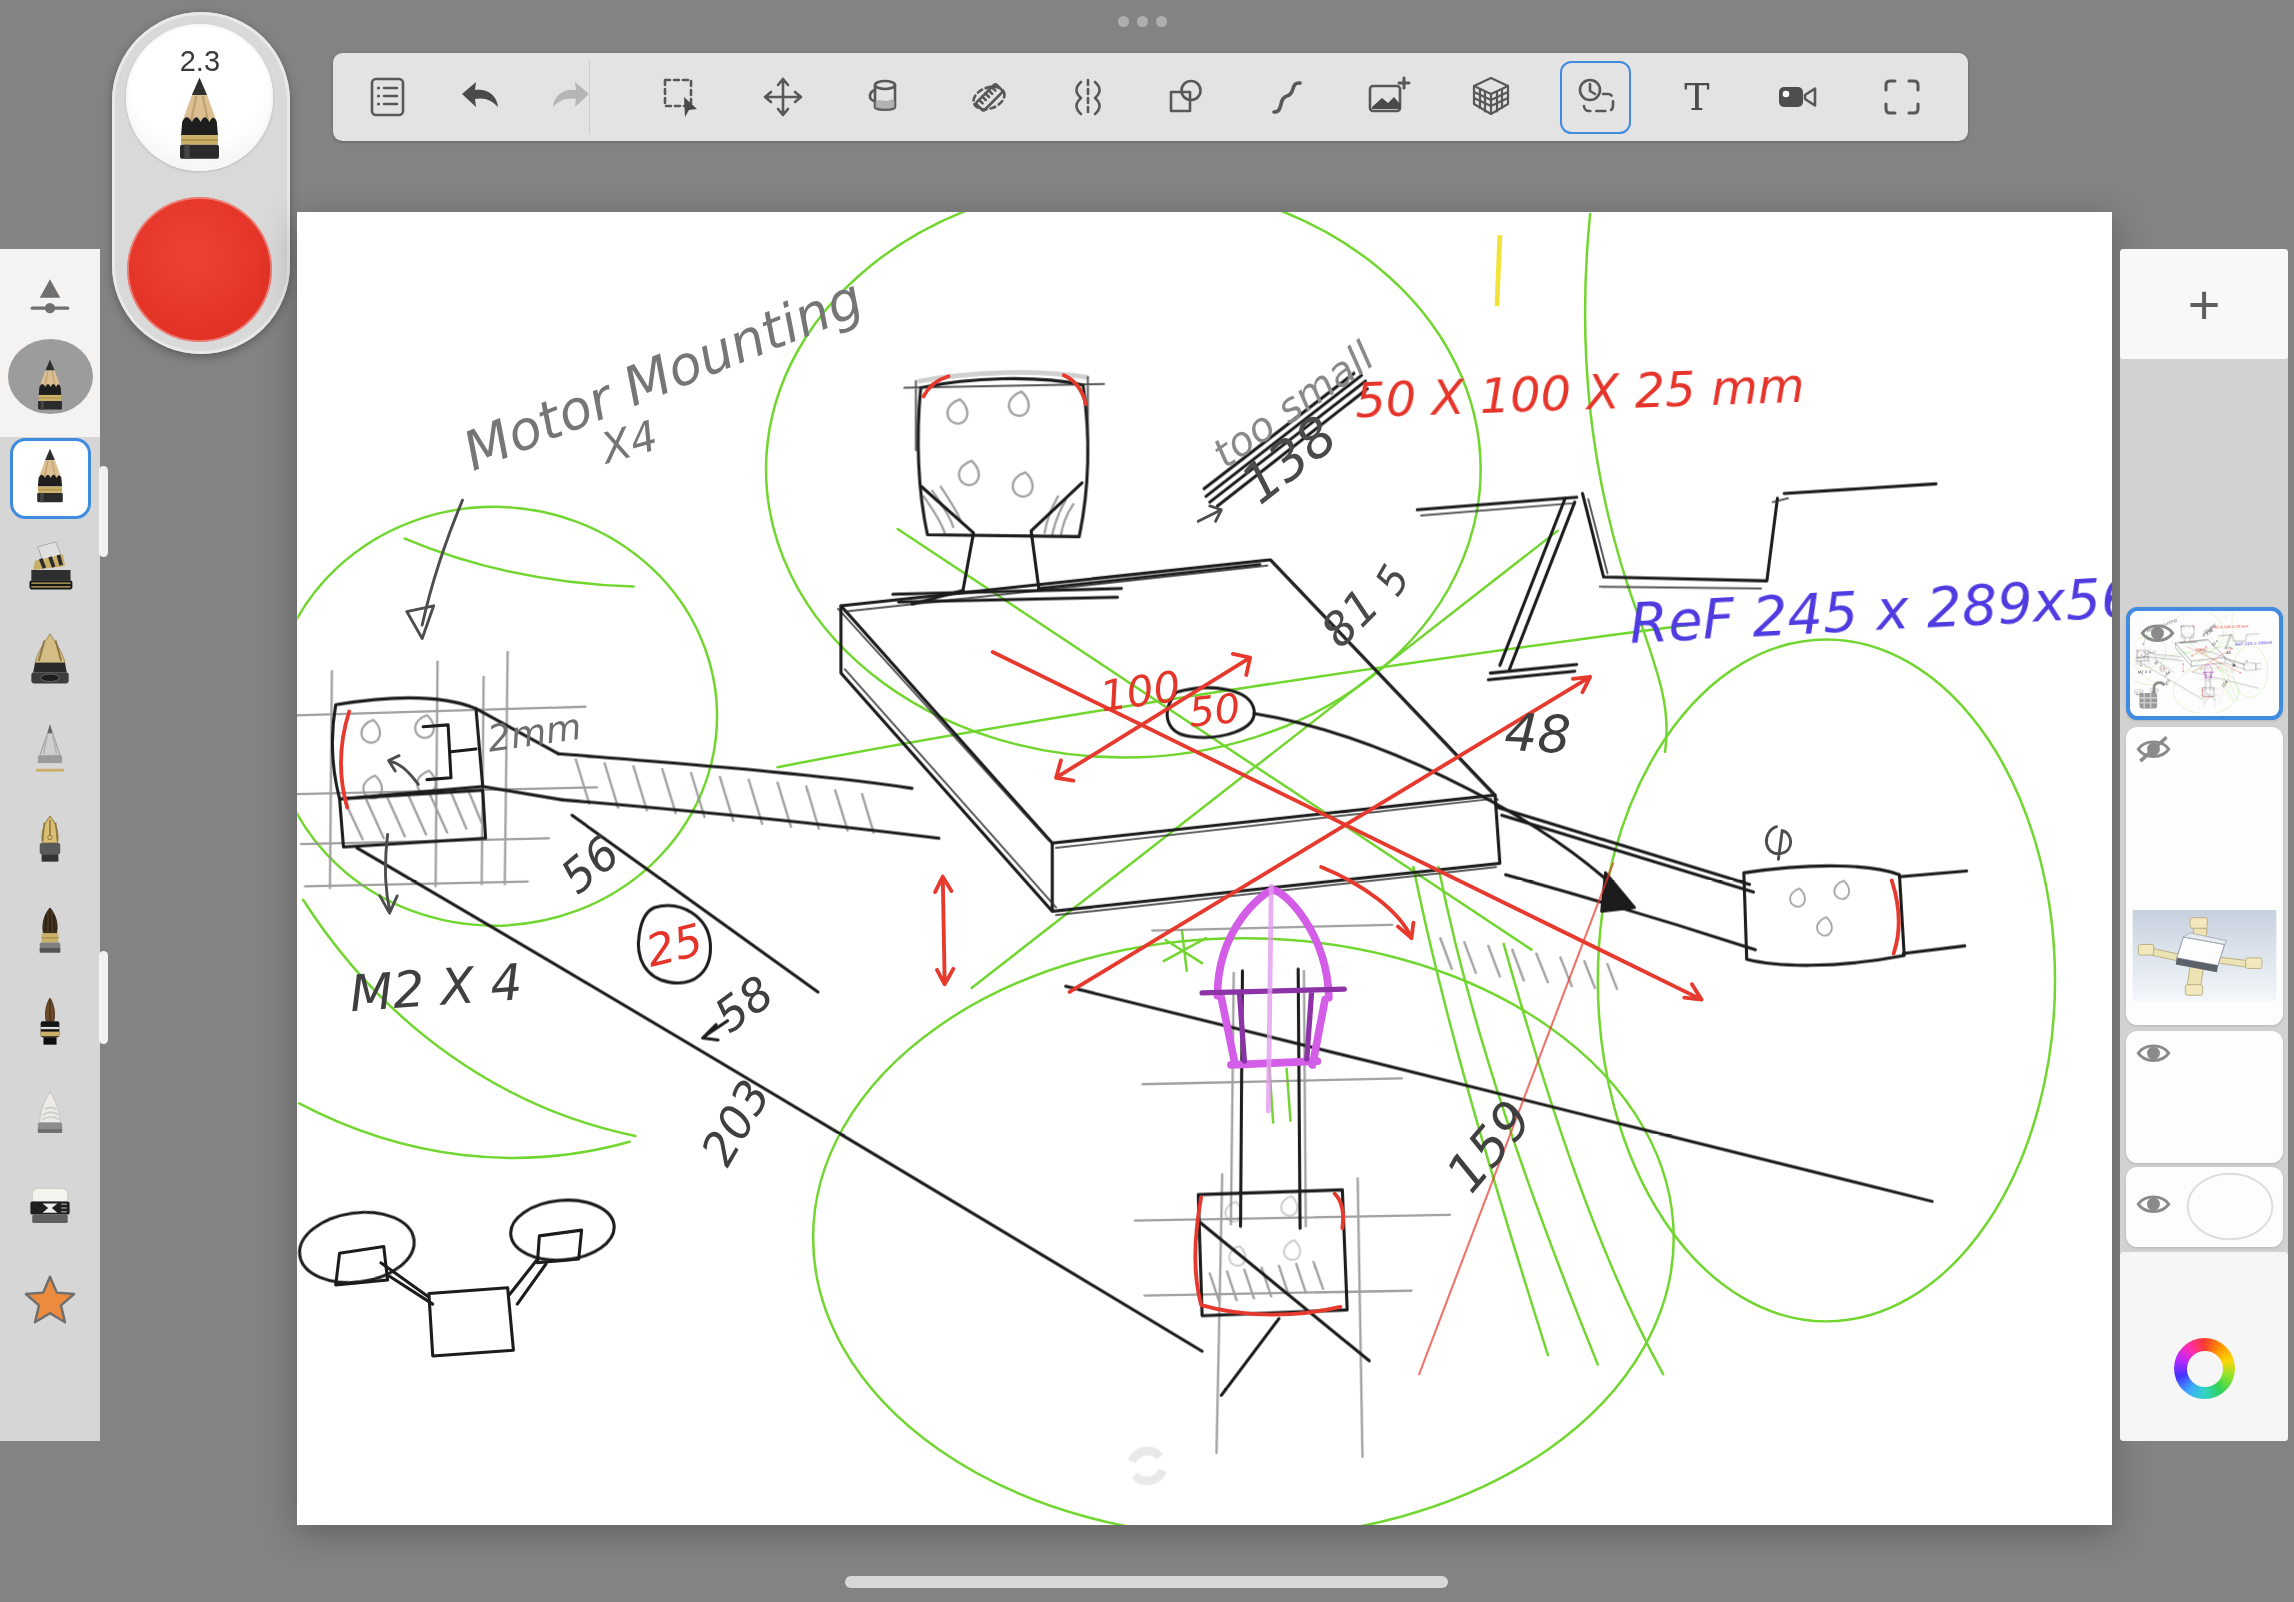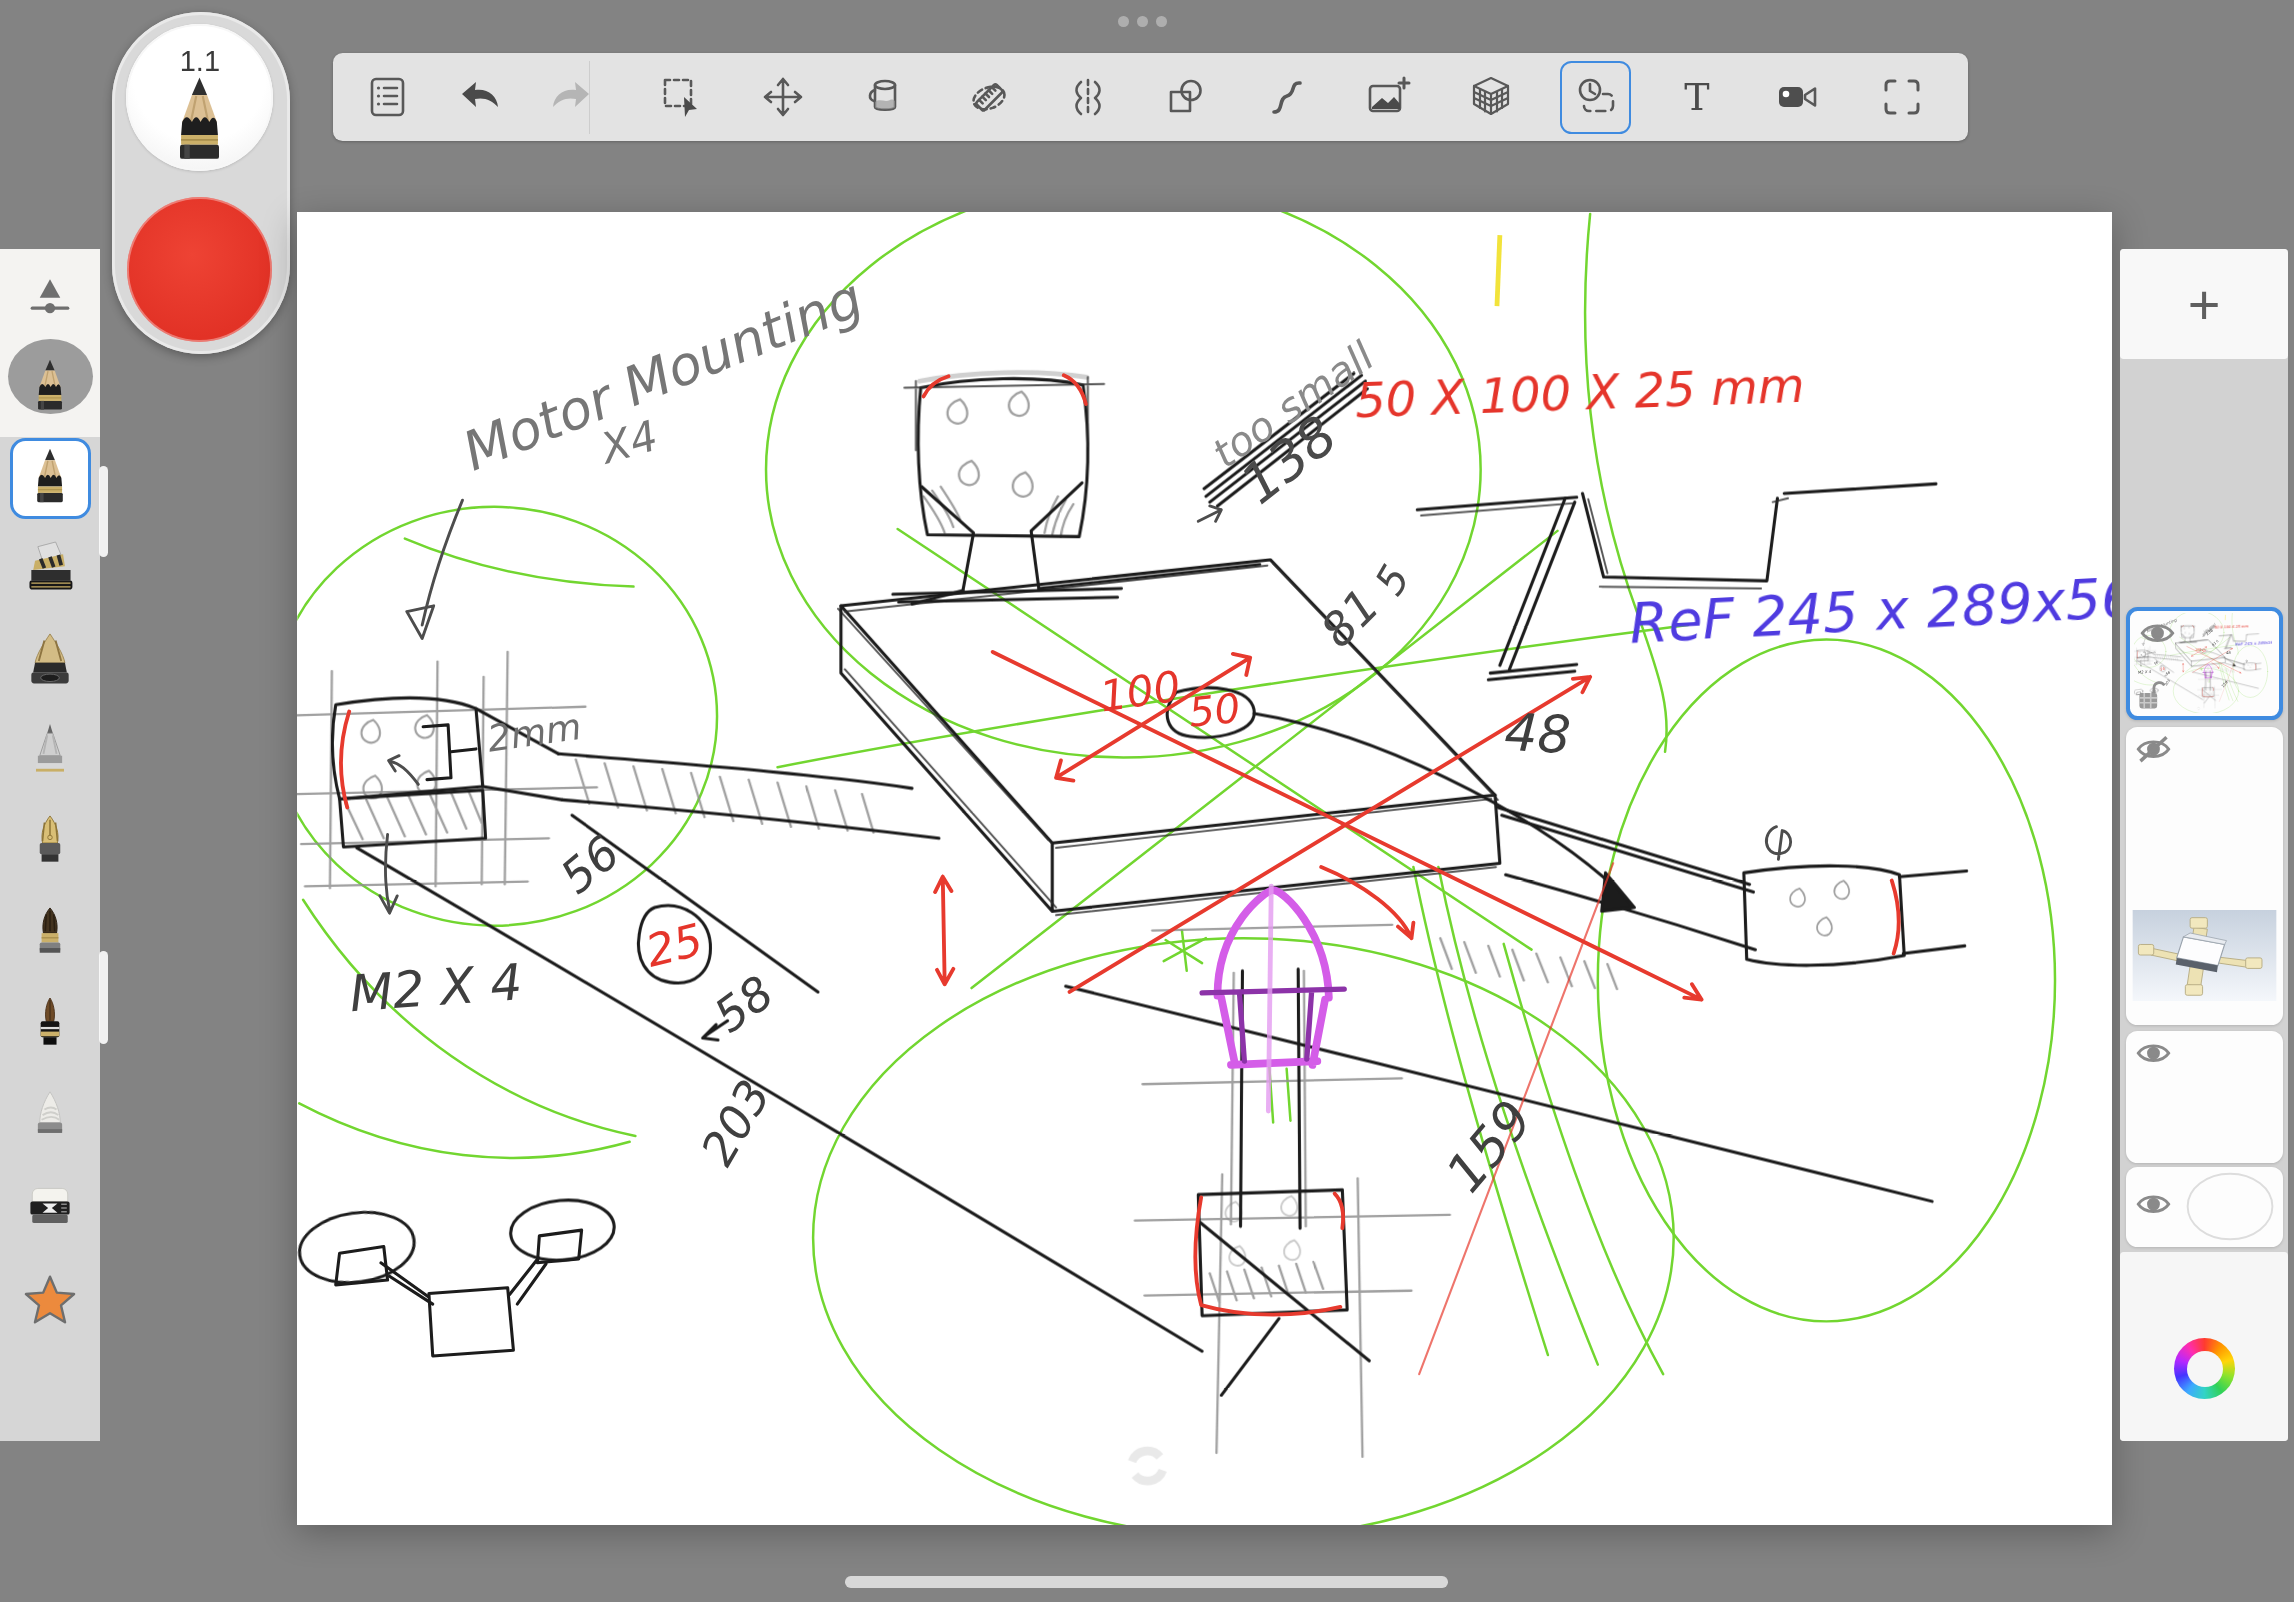--- a/index.html
+++ b/index.html
@@ -197,21 +197,21 @@
     </div>
     <div class="tbtn" style="left:1538px">
       <svg viewBox="0 0 48 48" style="stroke-width:3">
           <path d="M8,17 V12 Q8,8 12,8 H17 M31,8 H36 Q40,8 40,12 V17 M40,31 V36 Q40,40 36,40 H31 M17,40 H12 Q8,40 8,36 V31"></path>
         </svg>
     </div>
   </div>
 
   <div class="capsule">
     <div class="size-circle">
-      <div class="size-label">1.1</div>
+      <div class="size-label">2.3</div>
       <svg viewBox="0 0 68 96" width="65" height="92">
           <use href="#tool-pencil"></use>
         </svg>
     </div>
     <div class="color-circle"></div>
   </div>
 
   <div class="rail">
     <div class="rail-top"></div>
 

